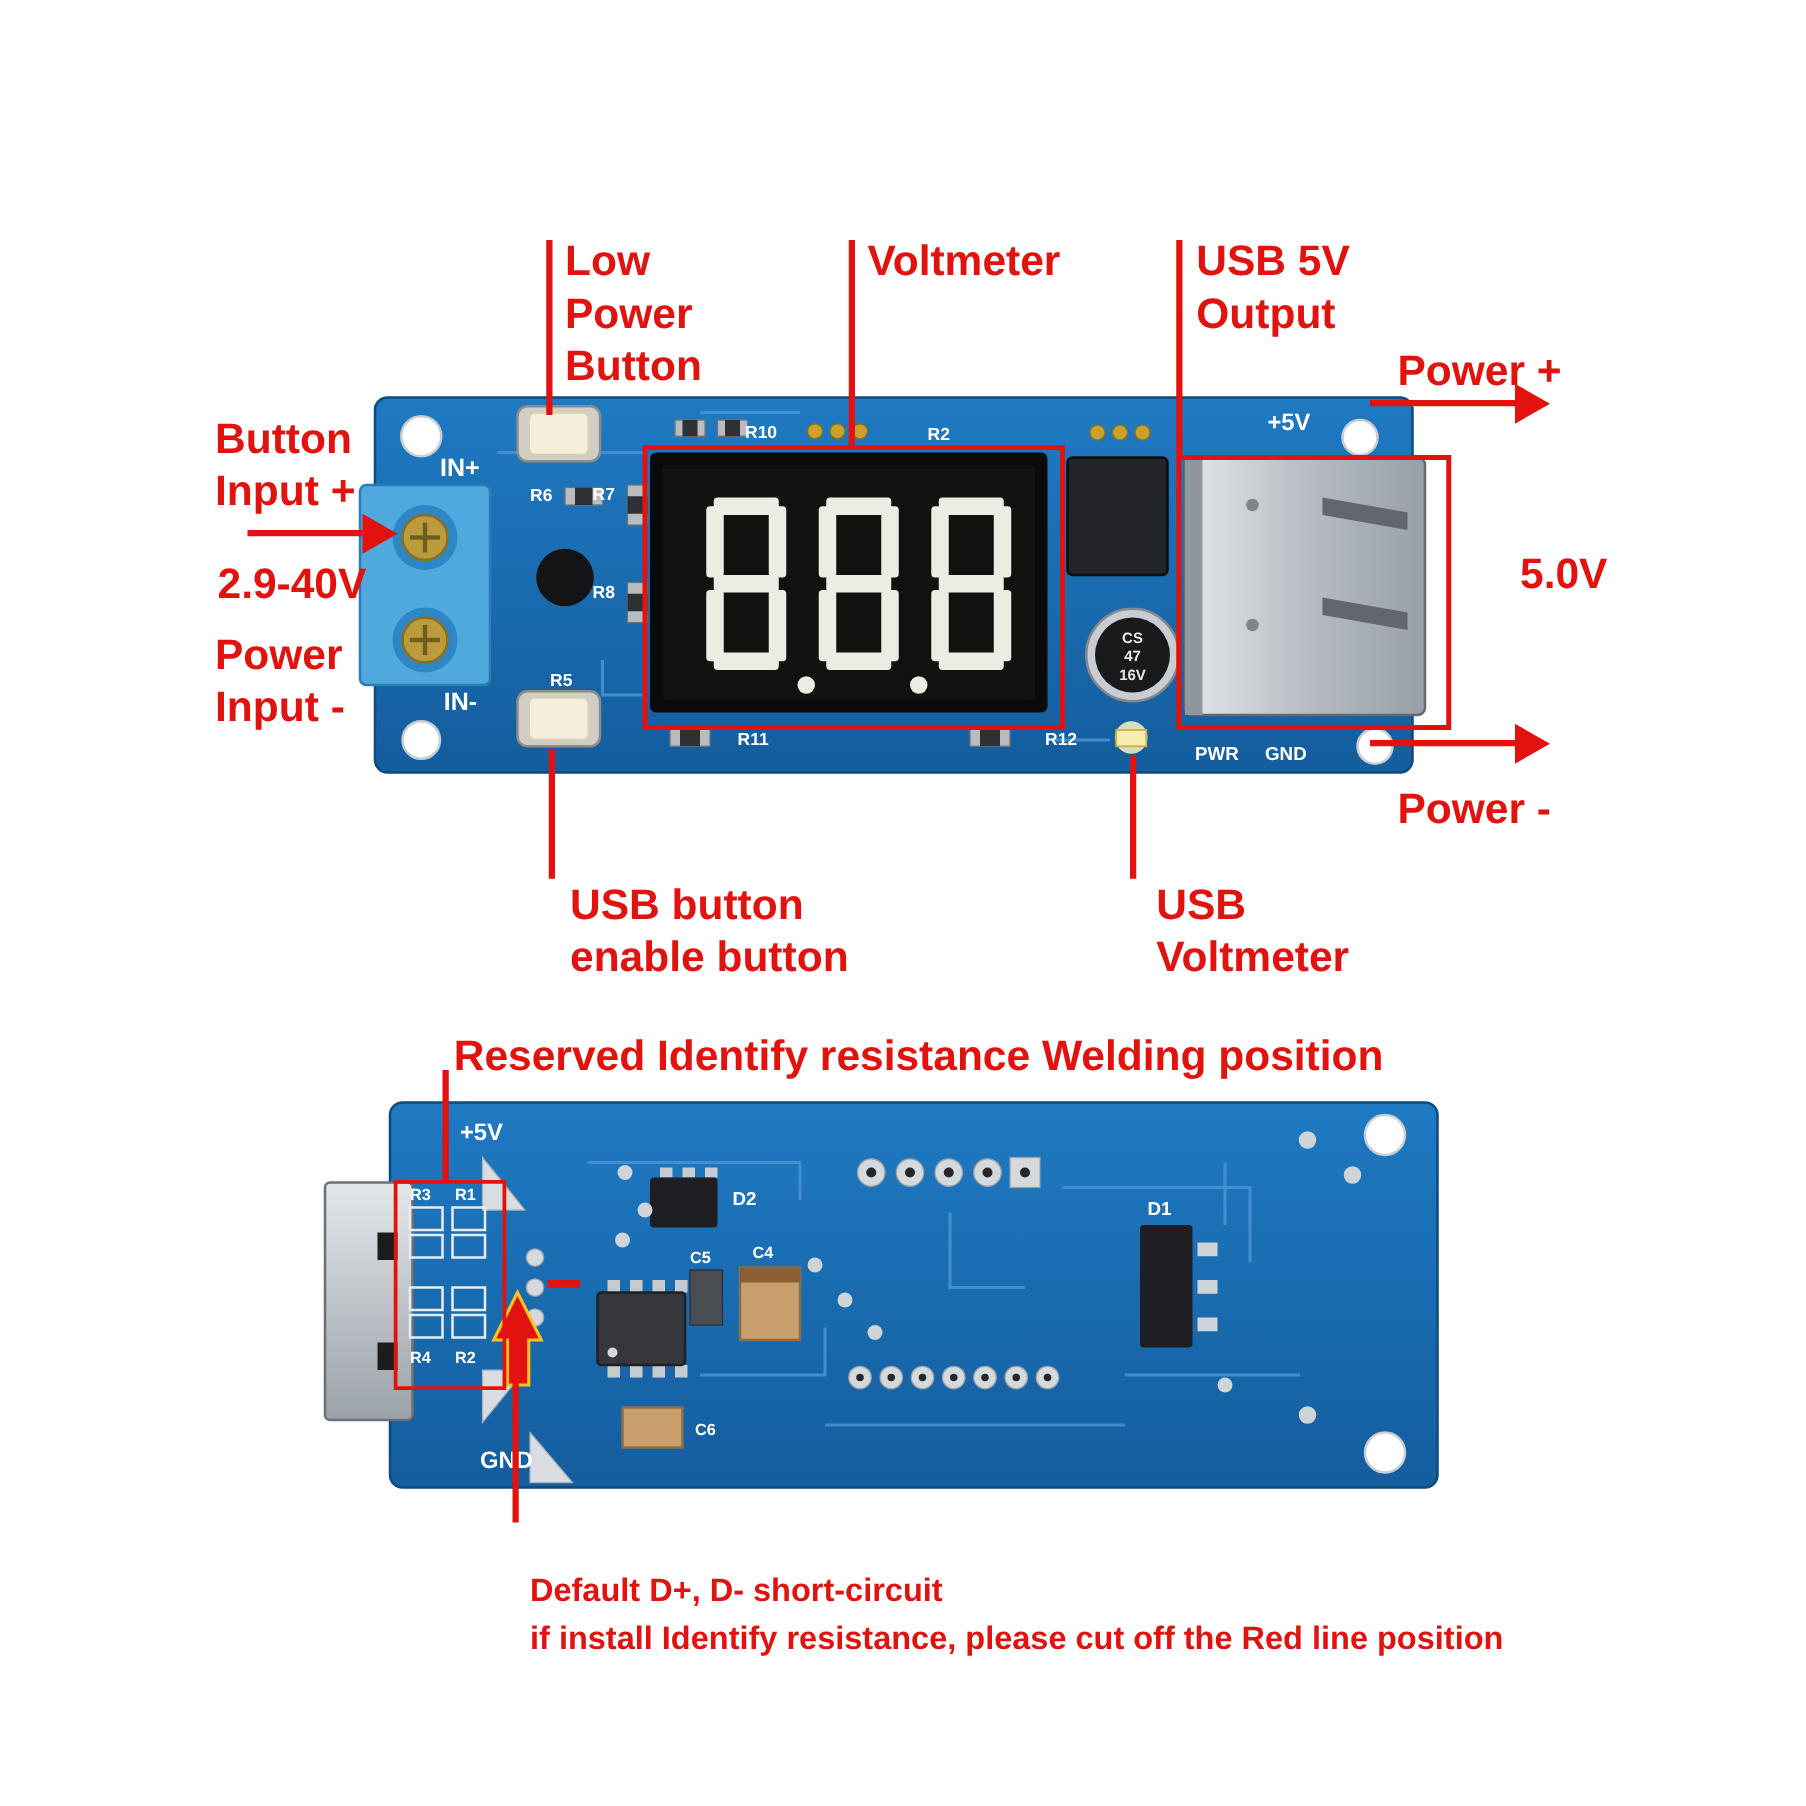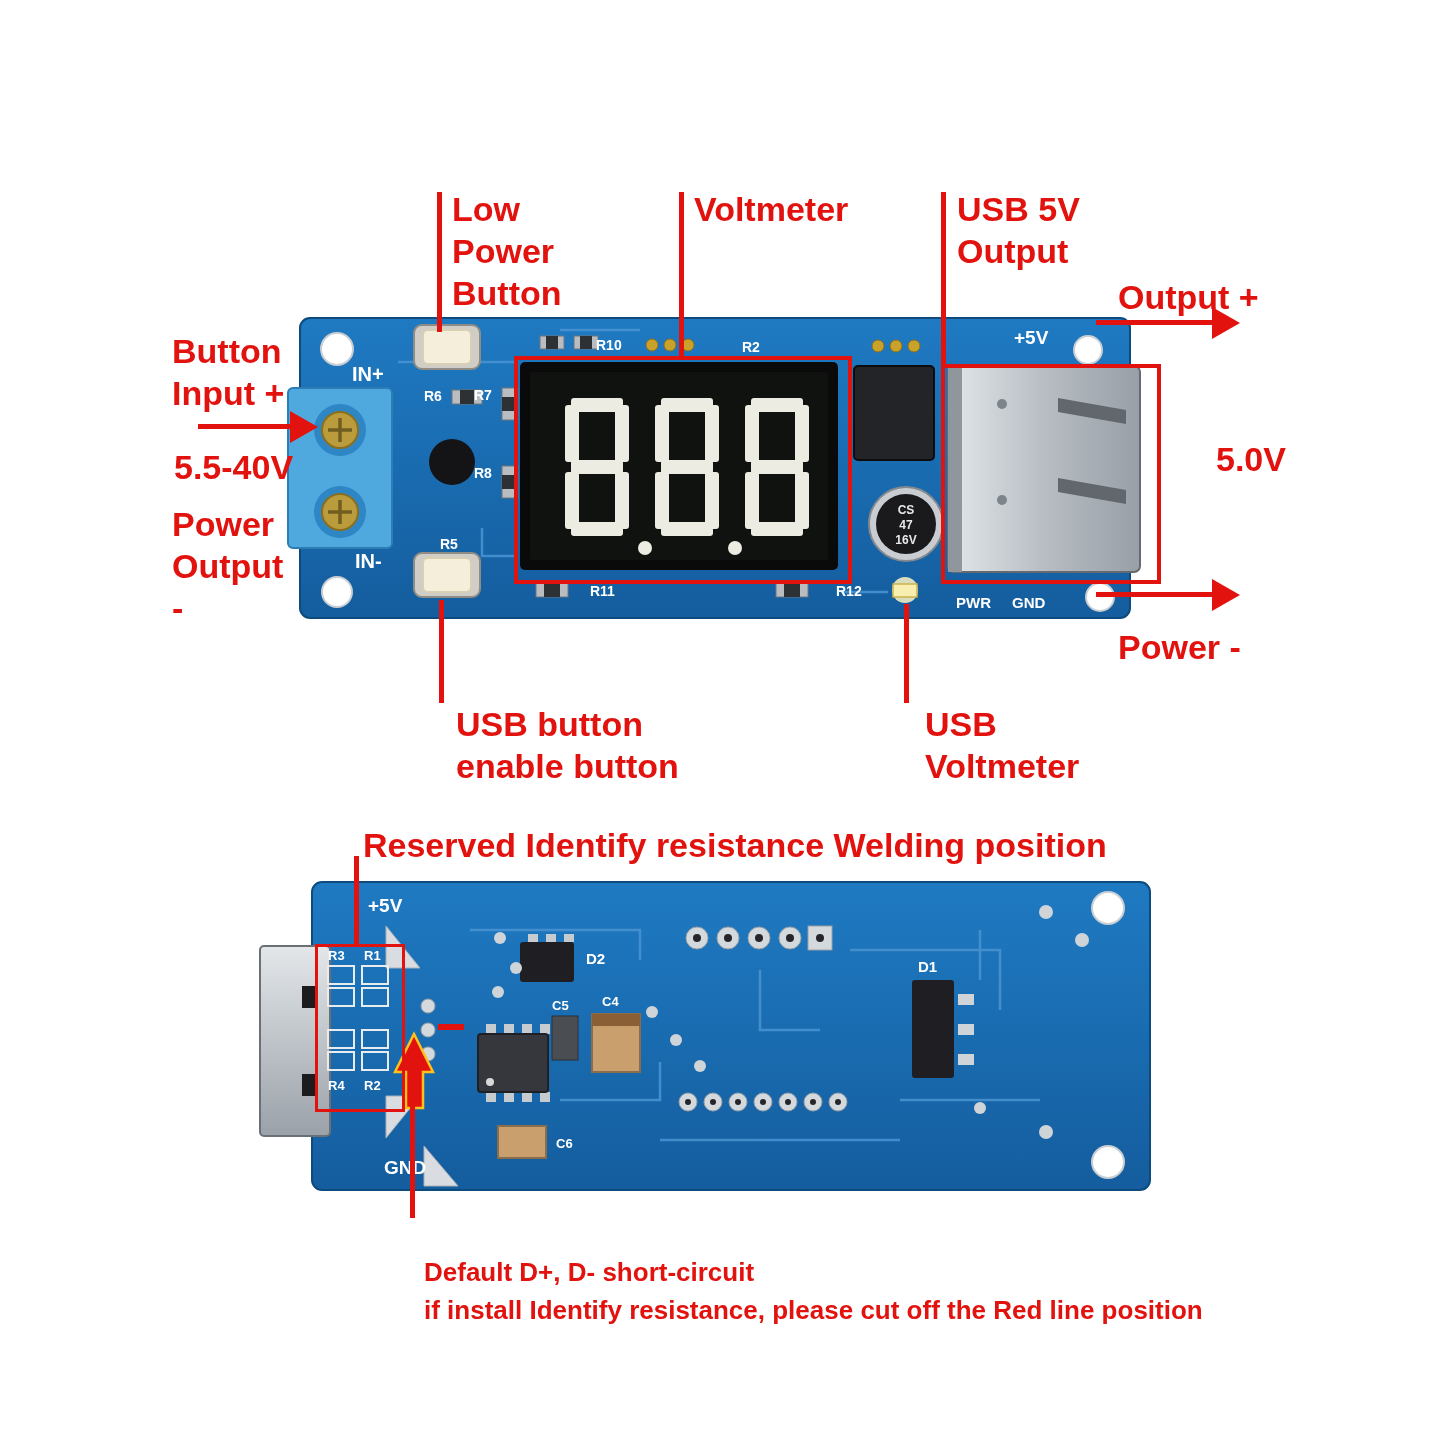--- a/index.html
+++ b/index.html
@@ -323,29 +323,29 @@
 
 <div class="ann" style="left:452px;top:188px;width:175px">Low Power Button</div>
 <div class="vline" style="left:437px;top:192px;height:140px"></div>
 
 <div class="ann nowrap" style="left:694px;top:188px">Voltmeter</div>
 <div class="vline" style="left:679px;top:192px;height:164px"></div>
 
 <div class="ann" style="left:957px;top:188px;width:135px">USB 5V Output</div>
 <div class="vline" style="left:941px;top:192px;height:172px"></div>
 
-<div class="ann nowrap" style="left:1118px;top:276px">Output +</div>
+<div class="ann nowrap" style="left:1118px;top:276px">Power +</div>
 <div class="hline" style="left:1096px;top:320px;width:116px"></div>
 <div class="ah-right" style="left:1212px;top:307px"></div>
 
 <div class="ann" style="left:172px;top:330px;width:115px">Button Input +</div>
 <div class="hline" style="left:198px;top:424px;width:92px"></div>
 <div class="ah-right" style="left:290px;top:411px"></div>
-<div class="ann nowrap" style="left:174px;top:446px">5.5-40V</div>
-<div class="ann" style="left:172px;top:503px;width:115px">Power Output -</div>
+<div class="ann nowrap" style="left:174px;top:446px">2.9-40V</div>
+<div class="ann" style="left:172px;top:503px;width:115px">Power Input -</div>
 
 <div class="ann nowrap" style="left:1216px;top:438px">5.0V</div>
 
 <div class="hline" style="left:1096px;top:592px;width:116px"></div>
 <div class="ah-right" style="left:1212px;top:579px"></div>
 <div class="ann nowrap" style="left:1118px;top:626px">Power -</div>
 
 <div class="vline" style="left:439px;top:600px;height:103px"></div>
 <div class="ann" style="left:456px;top:703px;width:235px">USB button enable button</div>
 

